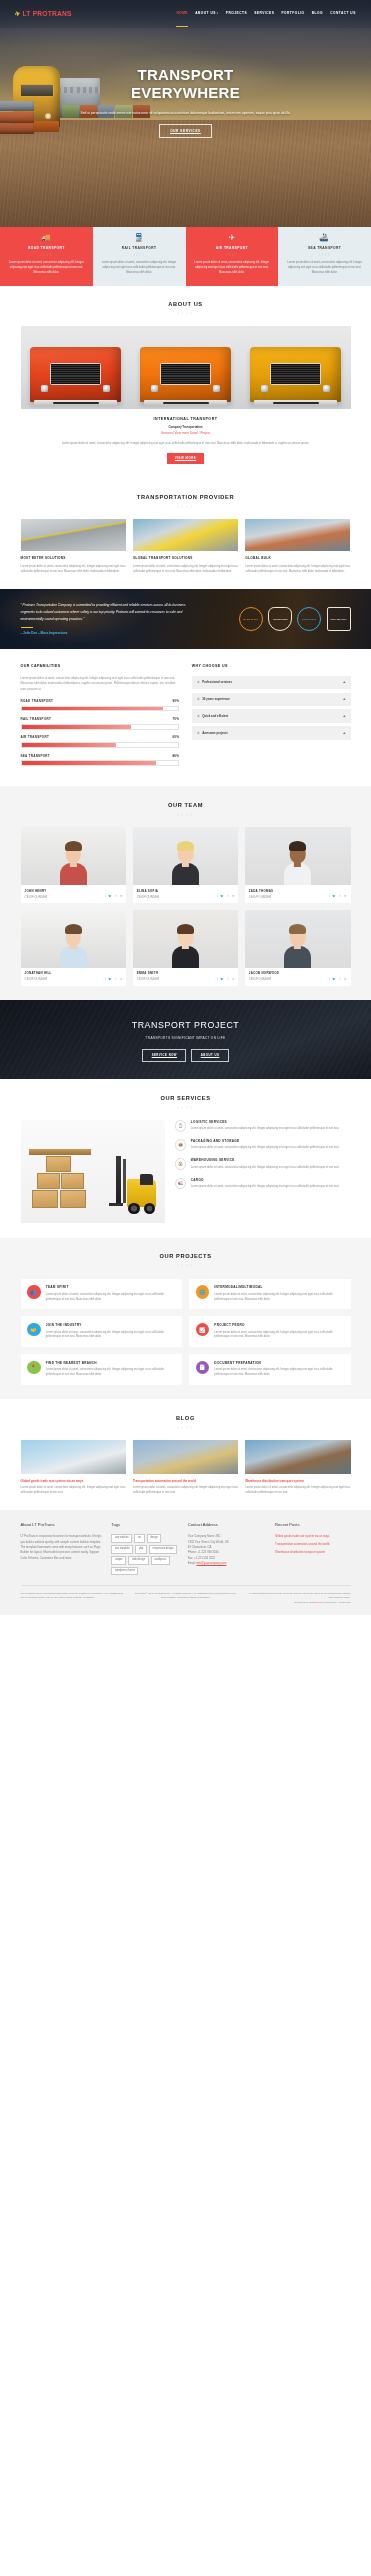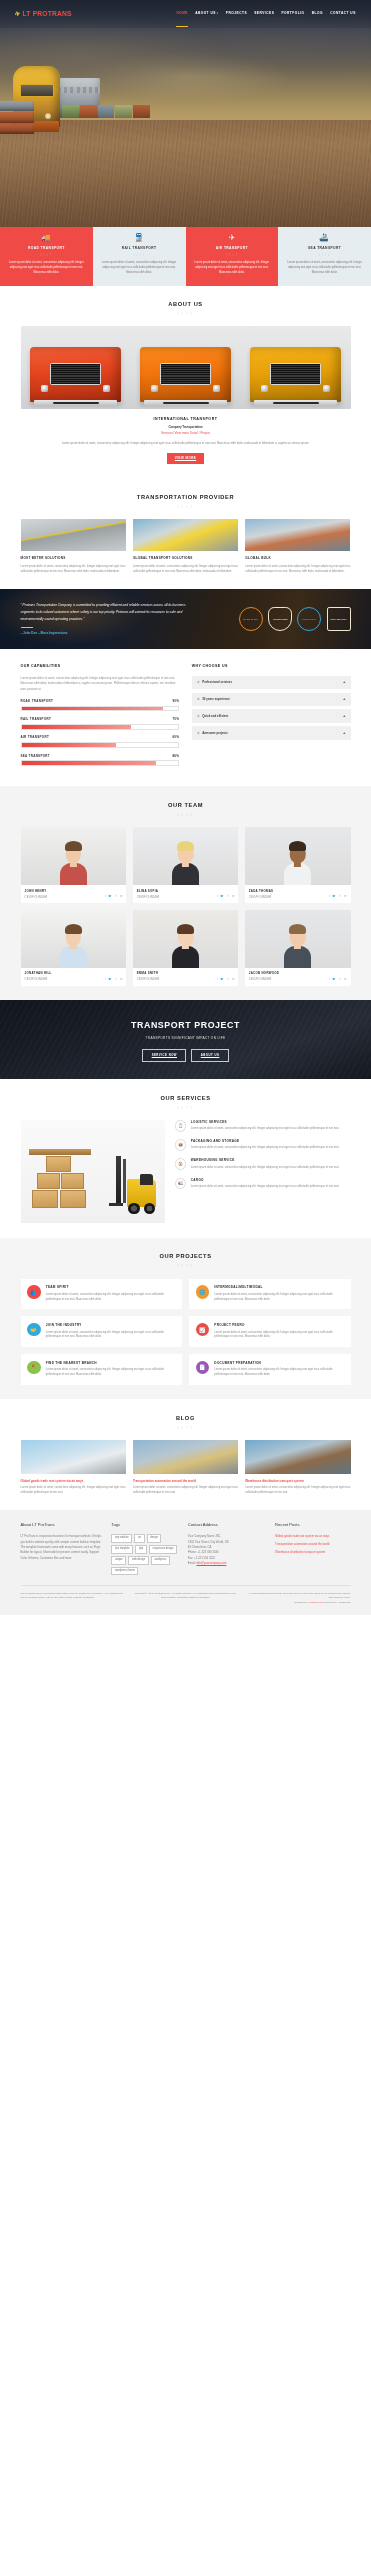--- a/index.html
+++ b/index.html
@@ -191,21 +191,21 @@
   .tm .info { padding:3.6px 4.1px 4.1px; display:flex; align-items:flex-end; }
   .tm .nm { font-size:2.9px; font-weight:700; color:#2d2d2d; letter-spacing:0.3px; text-transform:uppercase; }
   .tm .rl { font-size:2.8px; color:#8c8c8c; letter-spacing:0.2px; text-transform:uppercase; margin-top:1.5px;}
   .tm .soc { margin-left:auto; display:flex; gap:2.6px; color:#bcbcbc; font-size:3.1px; }
 
   
   .proj-ban { background:linear-gradient(160deg,#11151c 0%,#1b2029 40%,#262c36 70%,#14181f 100%);
     padding:17.5px 0; text-align:center; position:relative; overflow:hidden;}
   .proj-ban::after{content:"";position:absolute;inset:0;
     background:repeating-linear-gradient(118deg,rgba(255,255,255,.022) 0 1.5px,transparent 1.5px 5.2px);}
-  .proj-ban h2 { color:#fff; font-size:8.8px; font-weight:700; letter-spacing:0.6px; position:relative; z-index:2;}
+  .proj-ban h2 { color:#fff; font-size:8.8px; font-weight:400; letter-spacing:0.6px; position:relative; z-index:2;}
   .proj-ban p { color:rgba(255,255,255,.82); font-size:3.2px; margin-top:4.1px; letter-spacing:0.3px; position:relative; z-index:2;}
   .proj-btns { margin-top:8.3px; display:flex; gap:5.2px; justify-content:center; position:relative; z-index:2;}
   .pbtn { border:0.5px solid rgba(255,255,255,.75); color:#fff; padding:3.1px 8.3px;
     font-size:2.8px; font-weight:700; letter-spacing:0.5px; text-transform:uppercase; }
 
   
   .srv { display:flex; gap:10.3px; align-items:flex-start; }
   .srv-img { flex:0 0 144px; height:103px; position:relative;
     background:linear-gradient(180deg,#fafafa,#f0f0f0); }
   .fork { position:absolute; right:8.3px; bottom:9.3px; width:47px; height:58px; }
@@ -306,20 +306,27 @@
         <a href="#"><span>ABOUT US</span><span class="caret">▾</span></a>
         <a href="#">PROJECTS</a>
         <a href="#">SERVICES</a>
         <a href="#">PORTFOLIO</a>
         <a href="#">BLOG</a>
         <a href="#">CONTACT US</a>
       </nav>
     </div>
   </div>
 
+  <div class="hero-txt">
+    <h1>
+      <span>TRANSPORT</span><br><span>EVERYWHERE</span>
+    </h1>
+    <div class="hero-sub">Sed ut perspiciatis unde omnis iste natus error sit voluptatem accusantium doloremque laudantium, totam rem aperiam, eaque ipsa quae ab illo.</div>
+    <a href="#" class="hero-btn">OUR SERVICES</a>
+  </div>
 </section>
 
 <section class="strip">
   <div class="cell red">
     <span class="ic">🚚</span>
     <h4>ROAD TRANSPORT</h4>
     <div class="sep">⁄ ⁄ ⁄ ⁄</div>
     <p>Lorem ipsum dolor sit amet, consectetur adipiscing elit. Integer adipiscing erat eget risus sollicitudin pellentesque et non erat. Maecenas nibh dolor.</p>
   </div>
   <div class="cell lt">

